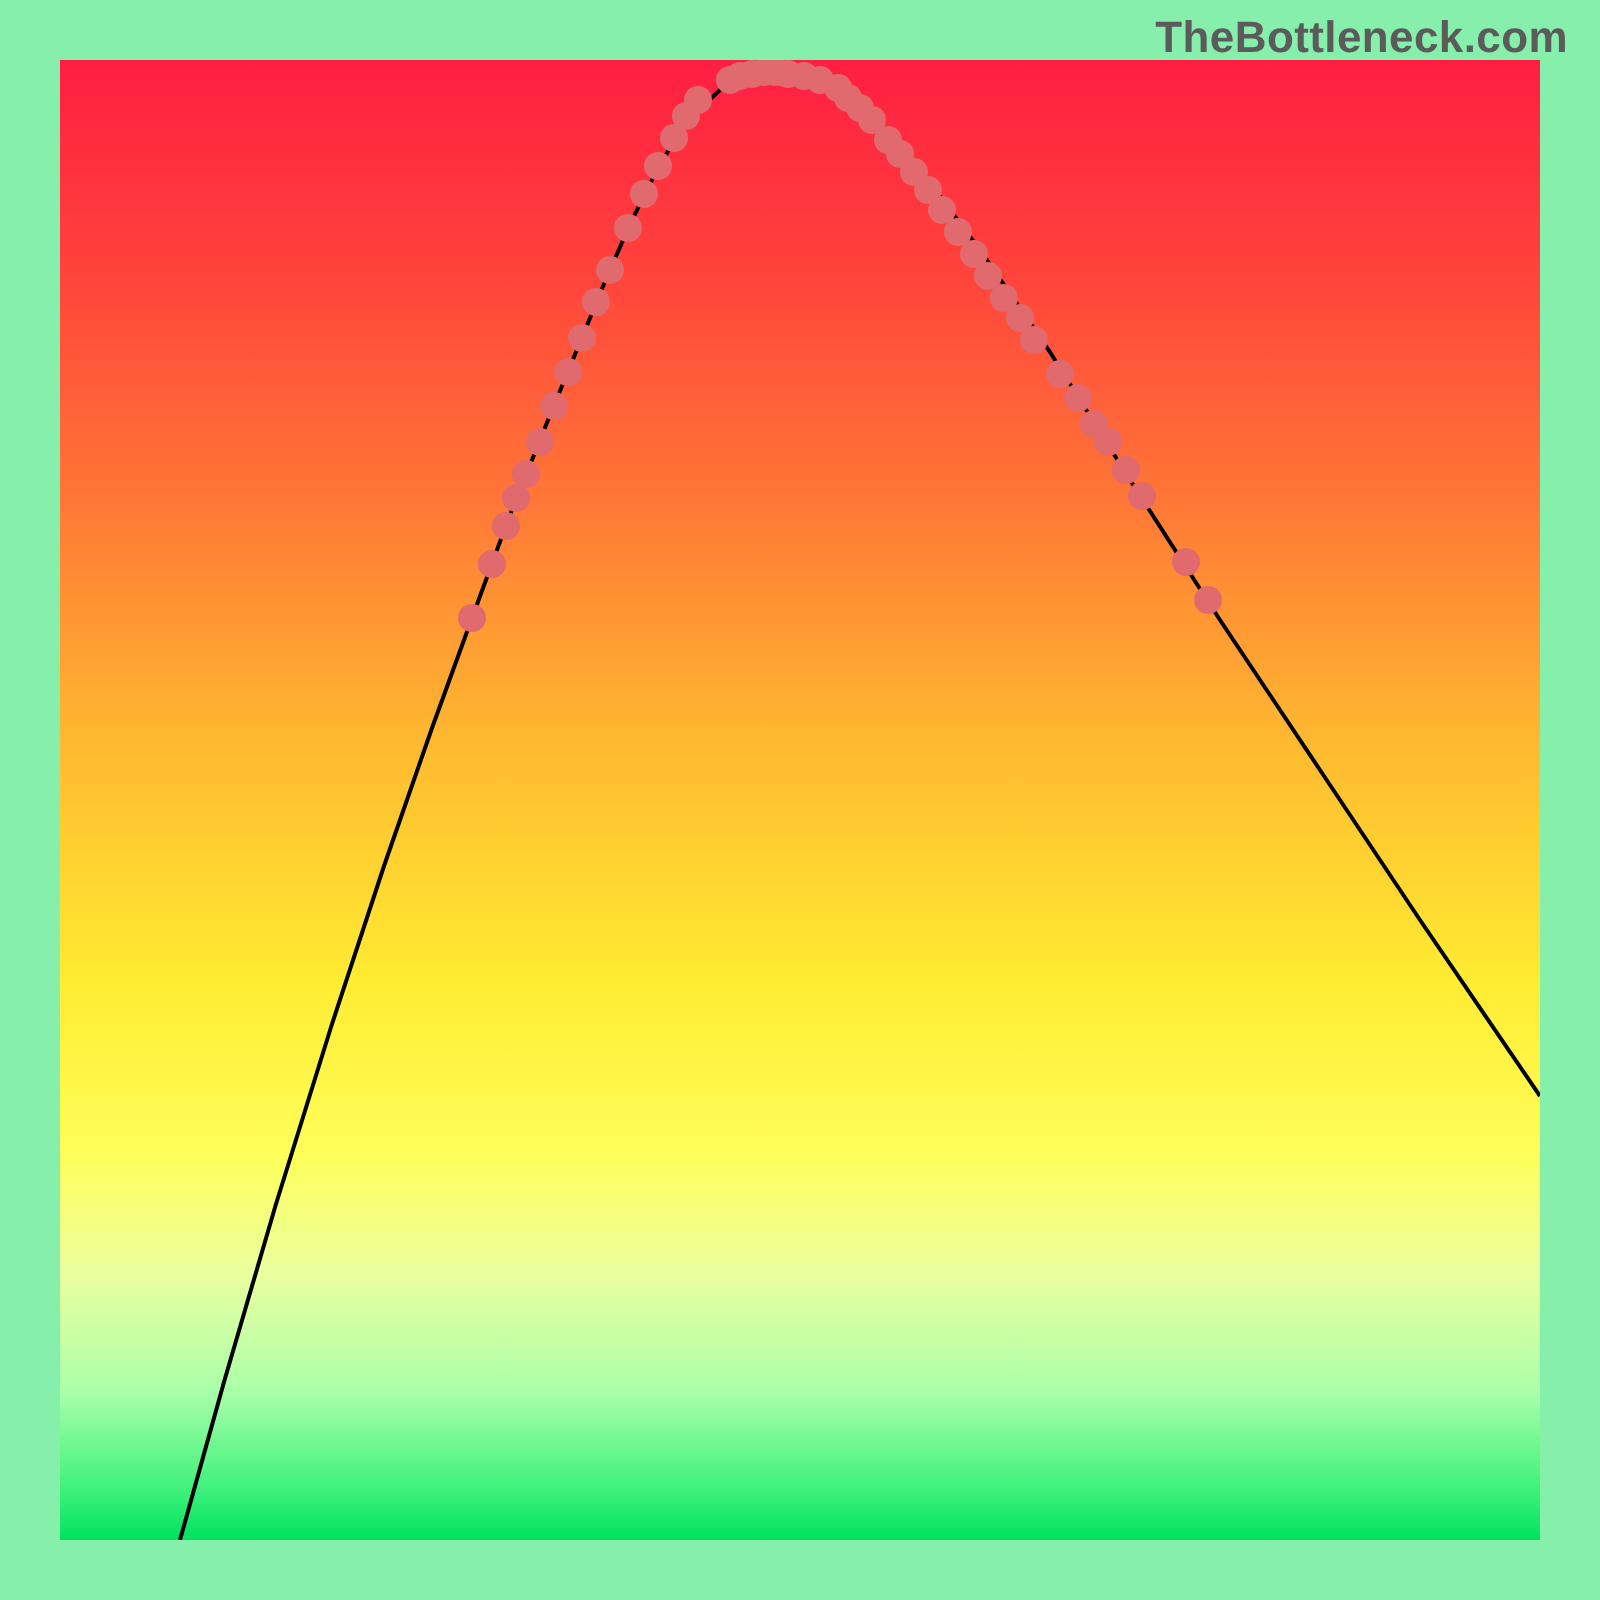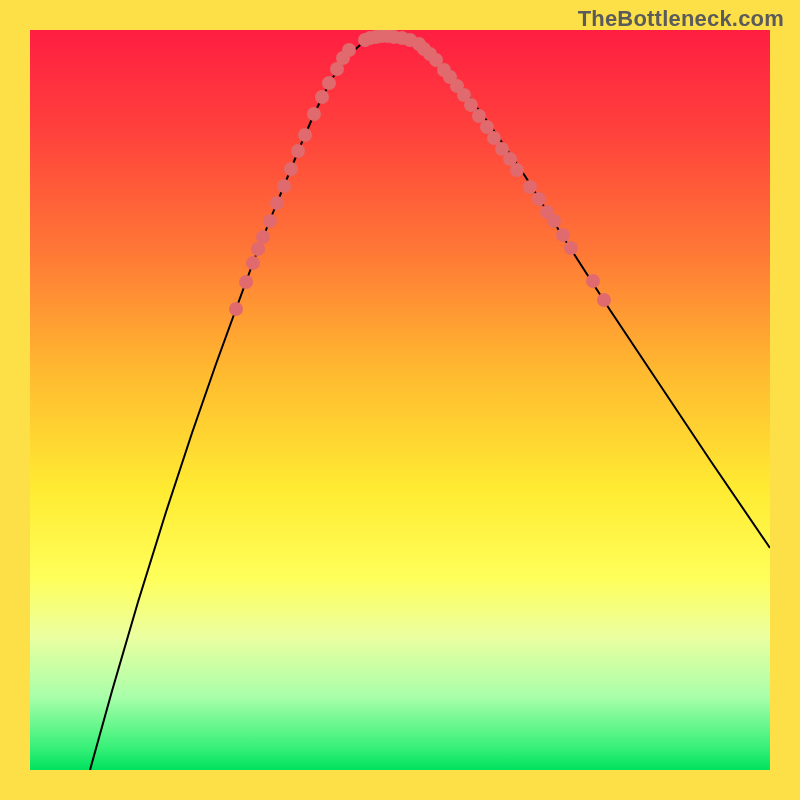--- a/index.html
+++ b/index.html
@@ -10,21 +10,21 @@
     background: #000;
     font-family: Arial, Helvetica, sans-serif;
     overflow: hidden;
   }
   .frame {
     position: absolute;
     top: 0;
     left: 0;
     width: 800px;
     height: 800px;
-    background: #fde047;
+    background: #86efac;
   }
   .plot-area {
     position: absolute;
     top: 30px;
     left: 30px;
     width: 740px;
     height: 740px;
     background: linear-gradient(
       to bottom,
       rgb(255,  30,  66)   0%,

